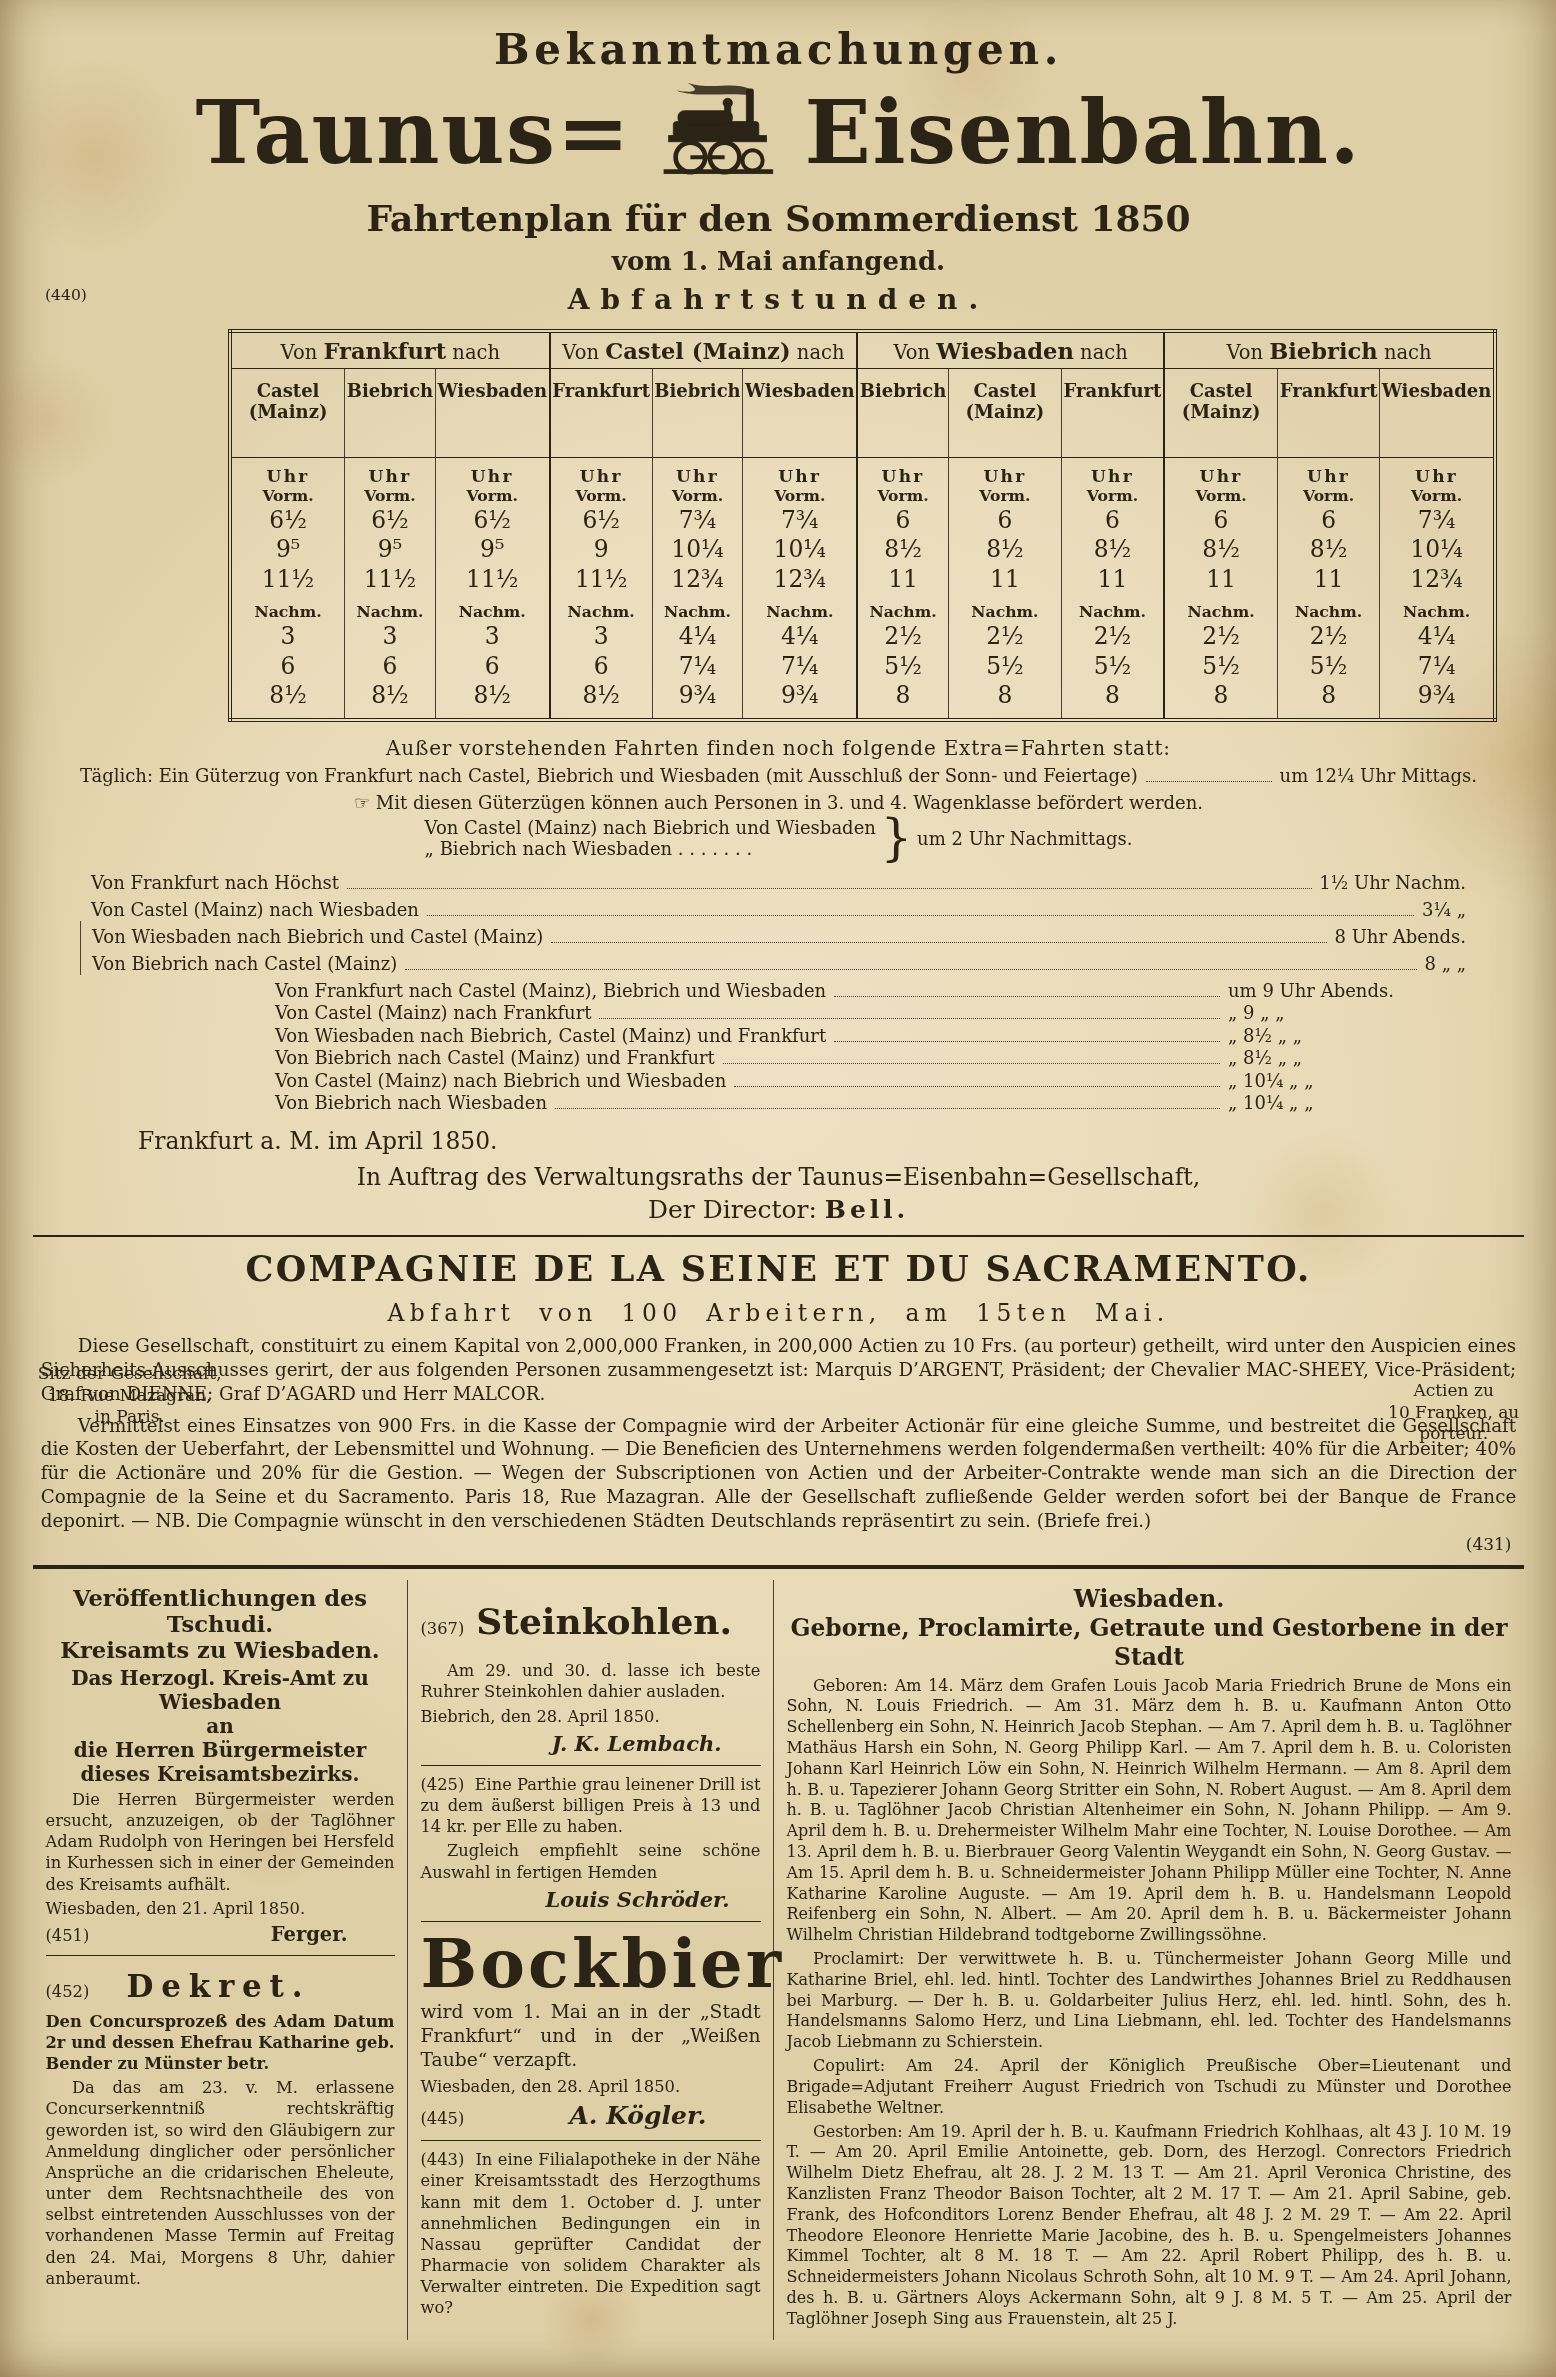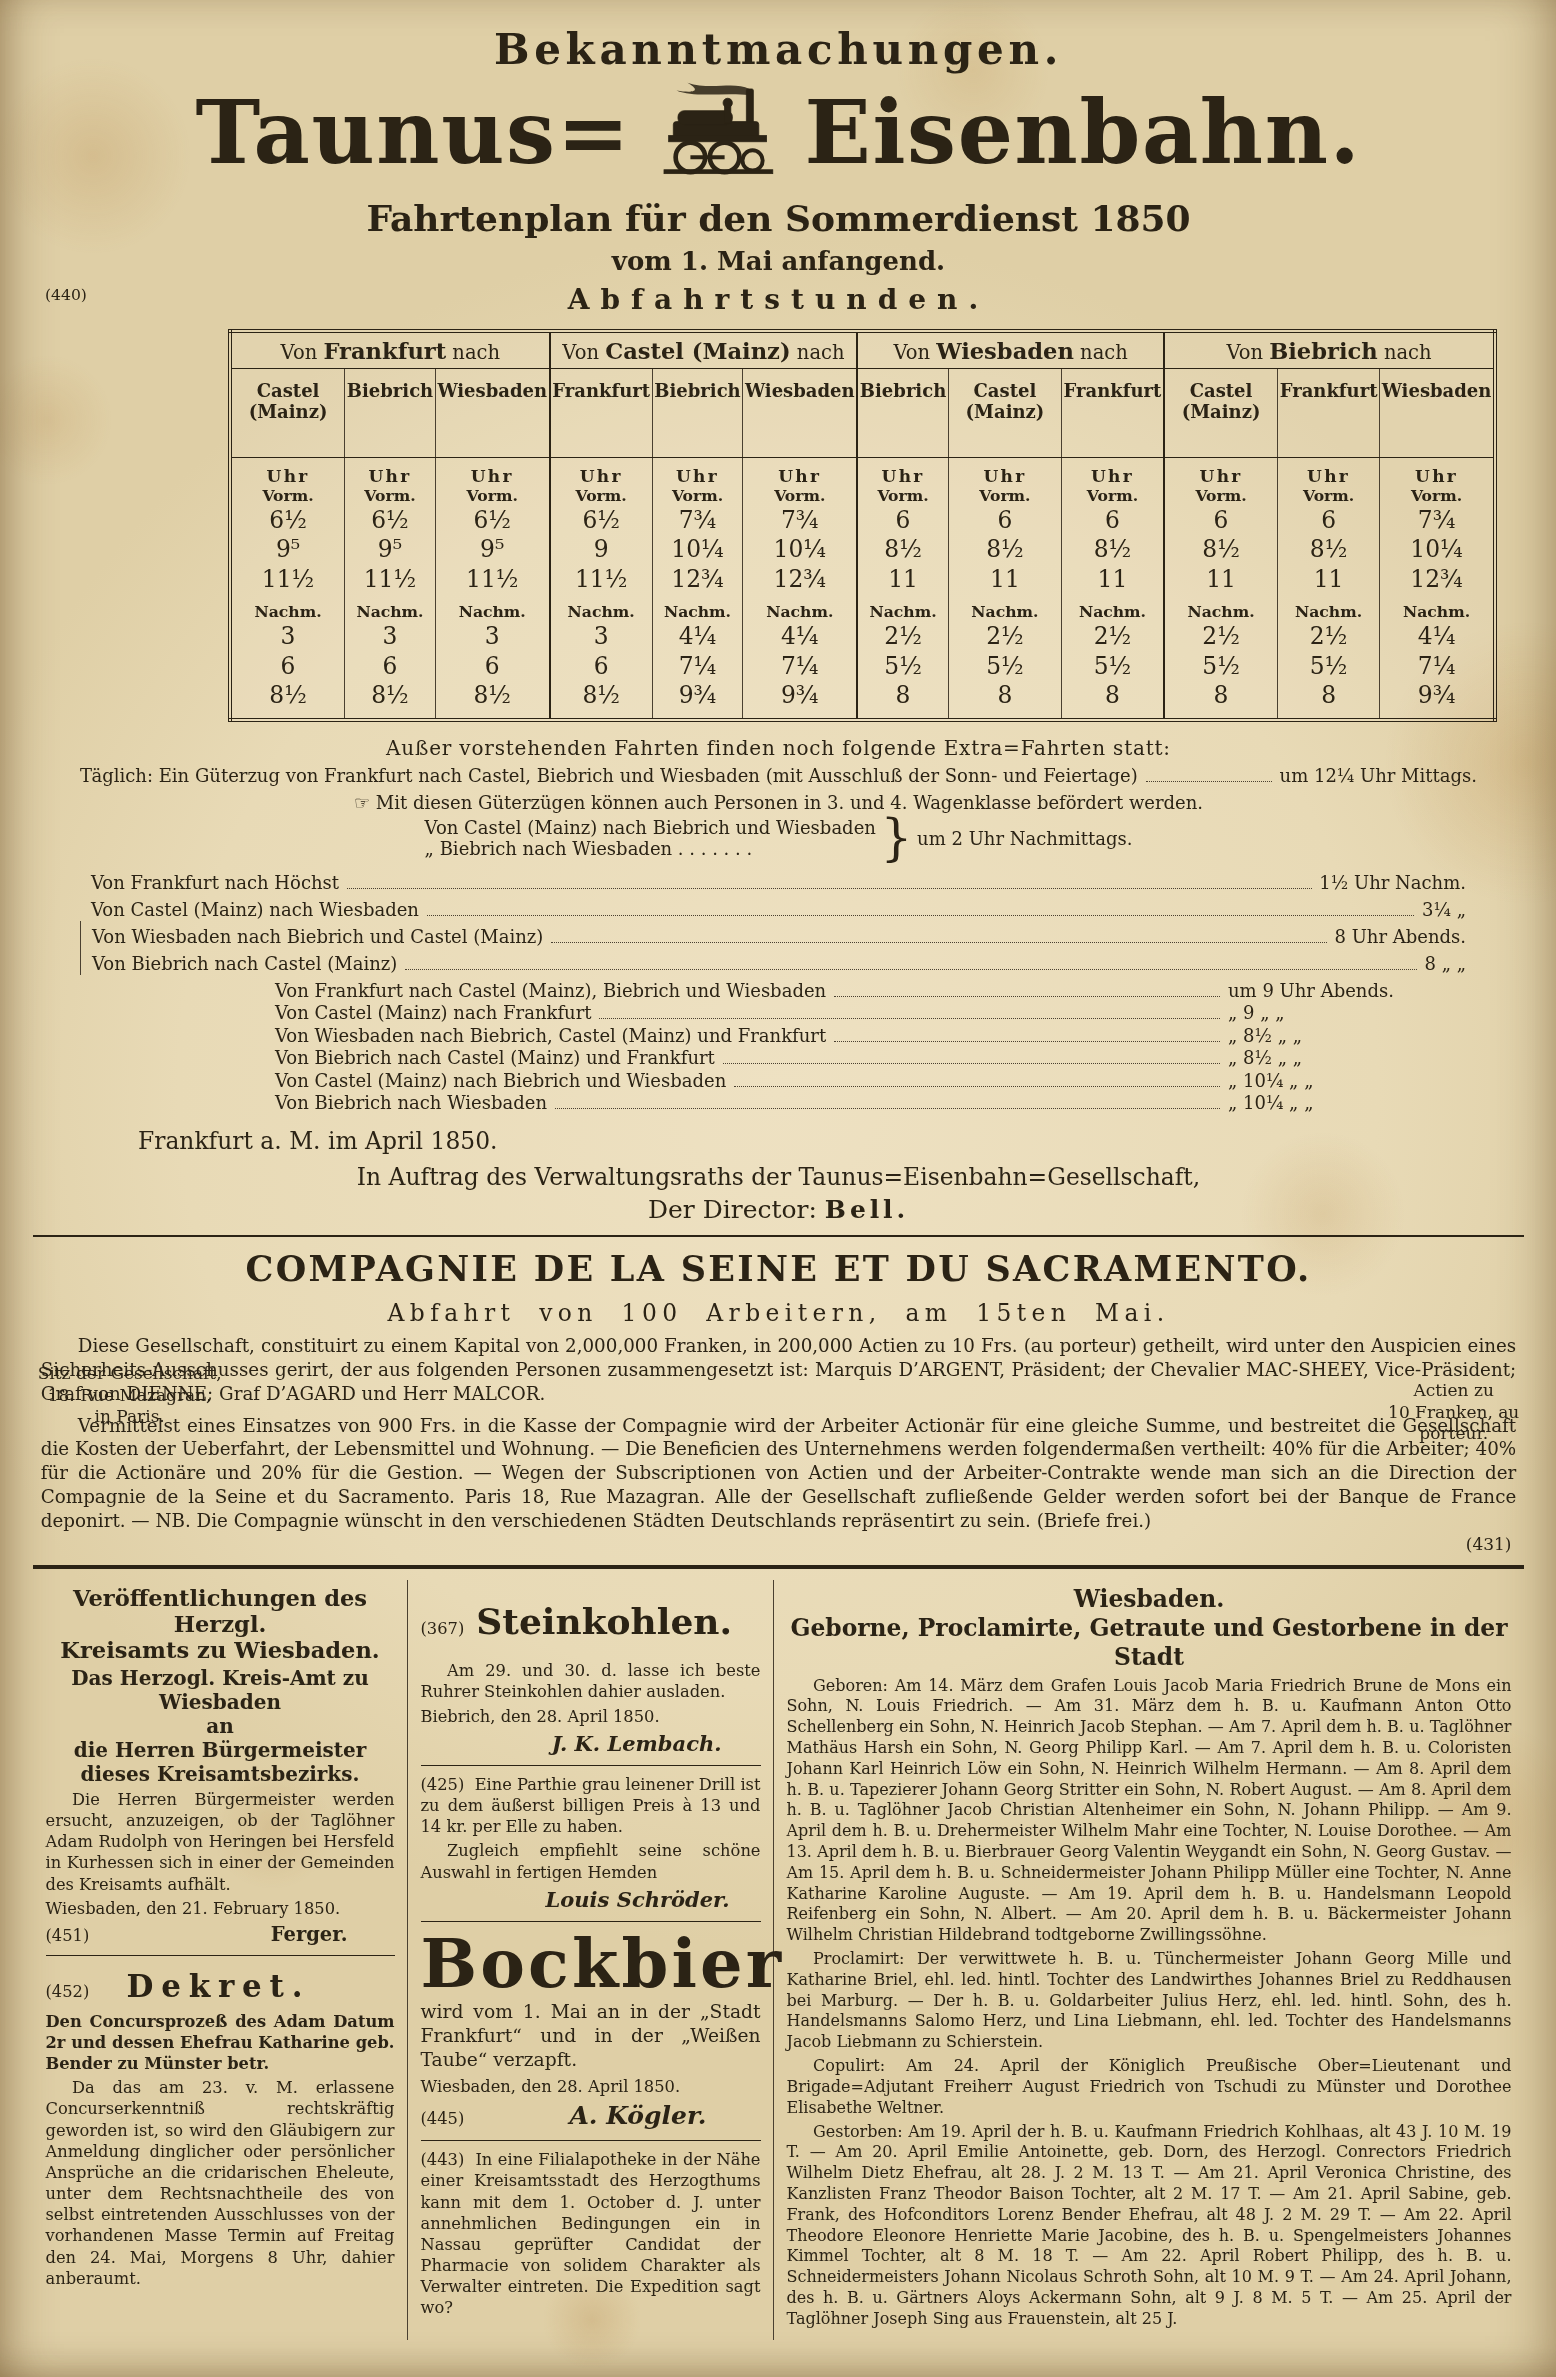--- a/index.html
+++ b/index.html
@@ -409,30 +409,30 @@
     <p class="gold-para j">Vermittelst eines Einsatzes von 900 Frs. in die Kasse der Compagnie wird der Arbeiter Actionär für eine gleiche Summe, und bestreitet die Gesellschaft die Kosten der Ueberfahrt, der Lebensmittel und Wohnung. — Die Beneficien des Unternehmens werden folgendermaßen vertheilt: 40% für die Arbeiter; 40% für die Actionäre und 20% für die Gestion. — Wegen der Subscriptionen von Actien und der Arbeiter-Contrakte wende man sich an die Direction der Compagnie de la Seine et du Sacramento. Paris 18, Rue Mazagran. Alle der Gesellschaft zufließende Gelder werden sofort bei der Banque de France deponirt. — NB. Die Compagnie wünscht in den verschiedenen Städten Deutschlands repräsentirt zu sein. (Briefe frei.)</p>
     <div class="gold-ref">(431)</div>
   </div>
 
   <hr class="rule thick">
 
   <div class="cols">
 
     <div class="col col-left">
       <div class="h-small">
-        <div>Veröffentlichungen des Herzgl.</div>
+        <div>Veröffentlichungen des Tschudi.</div>
         <div>Kreisamts zu Wiesbaden.</div>
       </div>
       <div class="h-sub">
         <div>Das Herzogl. Kreis-Amt zu Wiesbaden</div>
         <div>an</div>
         <div>die Herren Bürgermeister dieses Kreis­amtsbezirks.</div>
       </div>
       <p>Die Herren Bürgermeister werden ersucht, anzuzeigen, ob der Taglöhner Adam Rudolph von Heringen bei Hersfeld in Kurhessen sich in einer der Gemeinden des Kreisamts aufhält.</p>
-      <p class="datep ni">Wiesbaden, den 21. February 1850.</p>
+      <p class="datep ni">Wiesbaden, den 21. April 1850.</p>
       <div class="sig-line">
         <span>(451)</span>
         <span class="bold" style="margin-right:47px;font-size:19.5px;">Ferger.</span>
       </div>
 
       <hr class="blk-rule">
 
       <div class="sig-line">
         <span>(452)</span>
         <span class="h-dekret" style="flex:1;">Dekret.</span>

